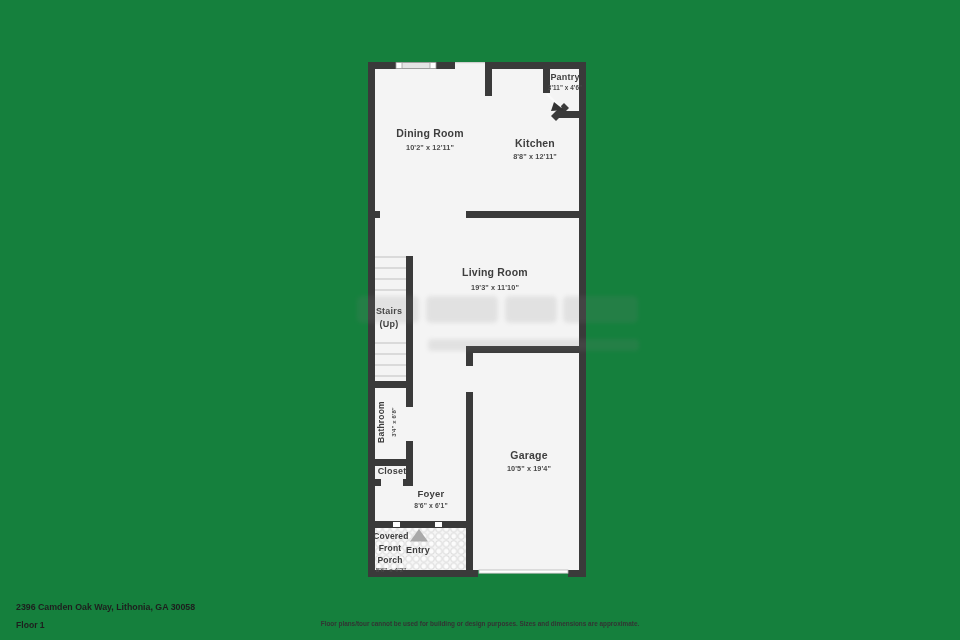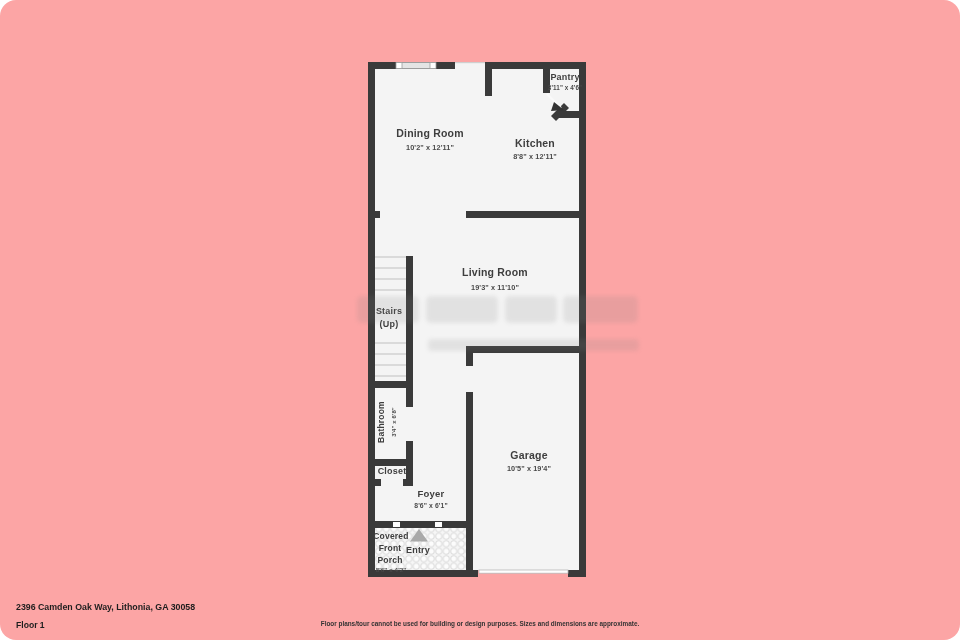--- a/index.html
+++ b/index.html
@@ -1,17 +1,17 @@
 <!DOCTYPE html>
 <html><head>
 <meta charset="utf-8">
 <style>
   html,body{margin:0;padding:0;background:#ffffff;}
-  .canvas{position:relative;width:960px;height:640px;background:#fca5a5;overflow:hidden;
-          font-family:"Liberation Sans", sans-serif;border-radius:16px;}
+  .canvas{position:relative;width:960px;height:640px;background:#15803d;overflow:hidden;
+          font-family:"Liberation Sans", sans-serif;}
   svg{display:block;}
   text{font-family:"Liberation Sans", sans-serif;}
   .rn{font-weight:700;fill:#3e3e3e;letter-spacing:.2px;}
   .rd{font-weight:600;fill:#4a4a4a;letter-spacing:.1px;}
   .addr{font-weight:700;fill:#1e1e1e;}
   .disc{font-weight:600;fill:#333333;}
 </style>
 </head>
 <body>
 

